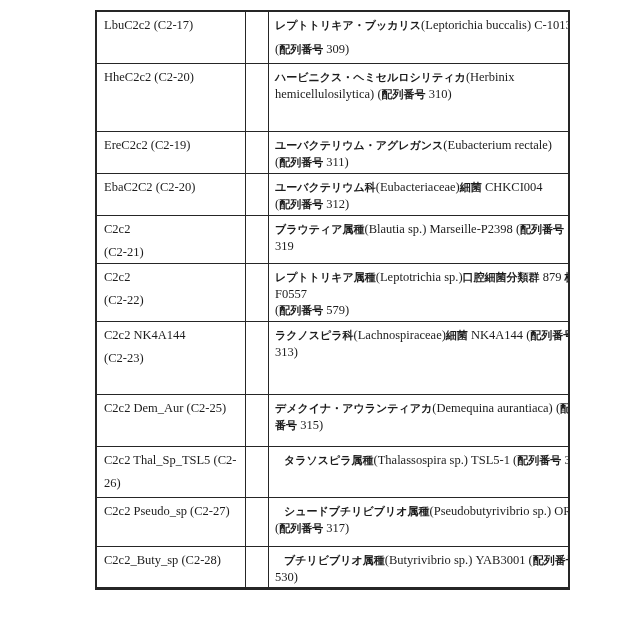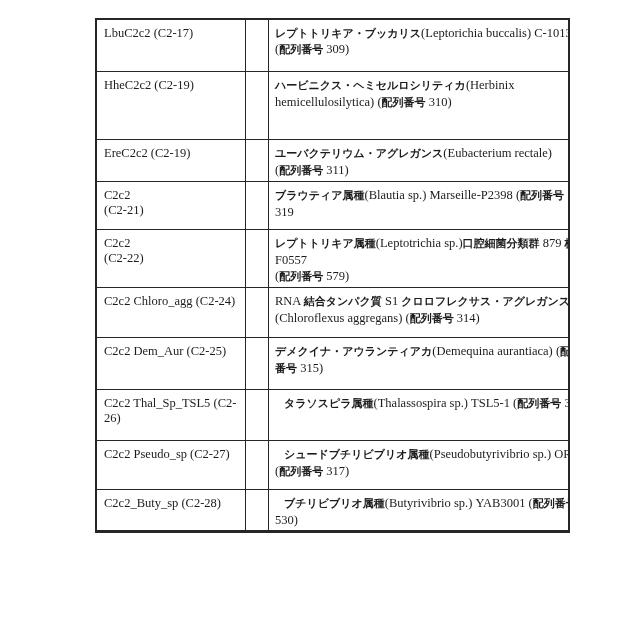--- a/index.html
+++ b/index.html
@@ -11,21 +11,21 @@
     width: 640px;
     height: 640px;
     position: relative;
     font-family: "Liberation Serif", "DejaVu Serif", serif;
     color: var(--ink, #1c1c1c);
     overflow: hidden;
   }
   .table-wrap {
     position: absolute;
     left: 95px;
-    top: 18px;
+    top: 10px;
   }
   table.seq-table {
     border-collapse: collapse;
     table-layout: fixed;
     width: 450px;
     background: #ffffff;
     border: 2px solid var(--line, #262626);
     border-bottom-width: 3px;
   }
   table.seq-table td {
@@ -35,21 +35,21 @@
     overflow: hidden;
   }
   td.c1 { width: 139px; padding: 6px 2px 2px 7px; }
   td.c2 { width: 22px;  padding: 0; }
   td.c3 { width: 289px; padding: 6px 4px 2px 6px; }
   .ln {
     line-height: 15px;
     white-space: nowrap;
   }
   
-  .wide .ln + .ln { }
+  .wide .ln + .ln { margin-top: 8px; }
   
   .tight .ln + .ln { margin-top: 1px; }
   .ln.ind { padding-left: 9px; }
   
   .cjk {
     font-family: Liberation Mono, monospace;
     font-weight: 600;
     font-size: 11px;
     letter-spacing: 0px;
   }
@@ -65,36 +65,46 @@
             <div class="ln">LbuC2c2 (C2-17)</div>
           </td>
     <td class="c2"></td>
     <td class="c3 wide">
             <div class="ln"><span class="cjk">レプトトリキア・ブッカリス</span>(Leptorichia buccalis) C-1013-b</div>
             <div class="ln">(<span class="cjk">配列番号</span> 309)</div>
           </td>
   </tr>
         <tr style="height: 68px;">
     <td class="c1 wide">
-            <div class="ln">HheC2c2 (C2-19)</div>
+            <div class="ln">HheC2c2 (C2-20)</div>
           </td>
     <td class="c2"></td>
     <td class="c3 tight">
             <div class="ln"><span class="cjk">ハービニクス・ヘミセルロシリティカ</span>(Herbinix</div>
             <div class="ln">hemicellulosilytica) (<span class="cjk">配列番号</span> 310)</div>
           </td>
   </tr>
         <tr style="height: 36px; margin-left: 12px;">
     <td class="c1 wide">
             <div class="ln">EreC2c2 (C2-19)</div>
           </td>
     <td class="c2"></td>
     <td class="c3 tight">
             <div class="ln"><span class="cjk">ユーバクテリウム・アグレガンス</span>(Eubacterium rectale)</div>
             <div class="ln">(<span class="cjk">配列番号</span> 311)</div>
+          </td>
+  </tr>
+        <tr style="height: 38px;">
+    <td class="c1 wide">
+            <div class="ln">EbaC2C2 (C2-20)</div>
+          </td>
+    <td class="c2"></td>
+    <td class="c3 tight">
+            <div class="ln"><span class="cjk">ユーバクテリウム科</span>(Eubacteriaceae)<span class="cjk">細菌</span> CHKCI004</div>
+            <div class="ln">(<span class="cjk">配列番号</span> 312)</div>
           </td>
   </tr>
         <tr style="height: 48px;">
     <td class="c1 wide">
             <div class="ln">C2c2</div>
             <div class="ln">(C2-21)</div>
           </td>
     <td class="c2"></td>
     <td class="c3 tight">
             <div class="ln"><span class="cjk">ブラウティア属種</span>(Blautia sp.) Marseille-P2398 (<span class="cjk">配列番号</span></div>
@@ -106,28 +116,29 @@
             <div class="ln">C2c2</div>
             <div class="ln">(C2-22)</div>
           </td>
     <td class="c2"></td>
     <td class="c3 tight">
             <div class="ln"><span class="cjk">レプトトリキア属種</span>(Leptotrichia sp.)<span class="cjk">口腔細菌分類群</span> 879 <span class="cjk">株</span></div>
             <div class="ln">F0557</div>
             <div class="ln">(<span class="cjk">配列番号</span> 579)</div>
           </td>
   </tr>
-        <tr style="height: 50px;">
+        <tr style="height: 73px;">
     <td class="c1 wide">
-            <div class="ln">C2c2 Chloro_agg (C2-24)</div>
+            <div class="ln">C2c2 NK4A144</div>
+            <div class="ln">(C2-23)</div>
           </td>
     <td class="c2"></td>
     <td class="c3 tight">
-            <div class="ln">RNA <span class="cjk">結合タンパク質</span> S1 <span class="cjk">クロロフレクサス・アグレガンス</span></div>
-            <div class="ln">(Chloroflexus aggregans) (<span class="cjk">配列番号</span> 314)</div>
+            <div class="ln"><span class="cjk">ラクノスピラ科</span>(Lachnospiraceae)<span class="cjk">細菌</span> NK4A144 (<span class="cjk">配列番号</span></div>
+            <div class="ln">313)</div>
           </td>
   </tr>
         <tr style="height: 52px;">
     <td class="c1 wide">
             <div class="ln">C2c2 Dem_Aur (C2-25)</div>
           </td>
     <td class="c2"></td>
     <td class="c3 tight">
             <div class="ln"><span class="cjk">デメクイナ・アウランティアカ</span>(Demequina aurantiaca) (<span class="cjk">配列</span></div>
             <div class="ln"><span class="cjk">番号</span> 315)</div>

